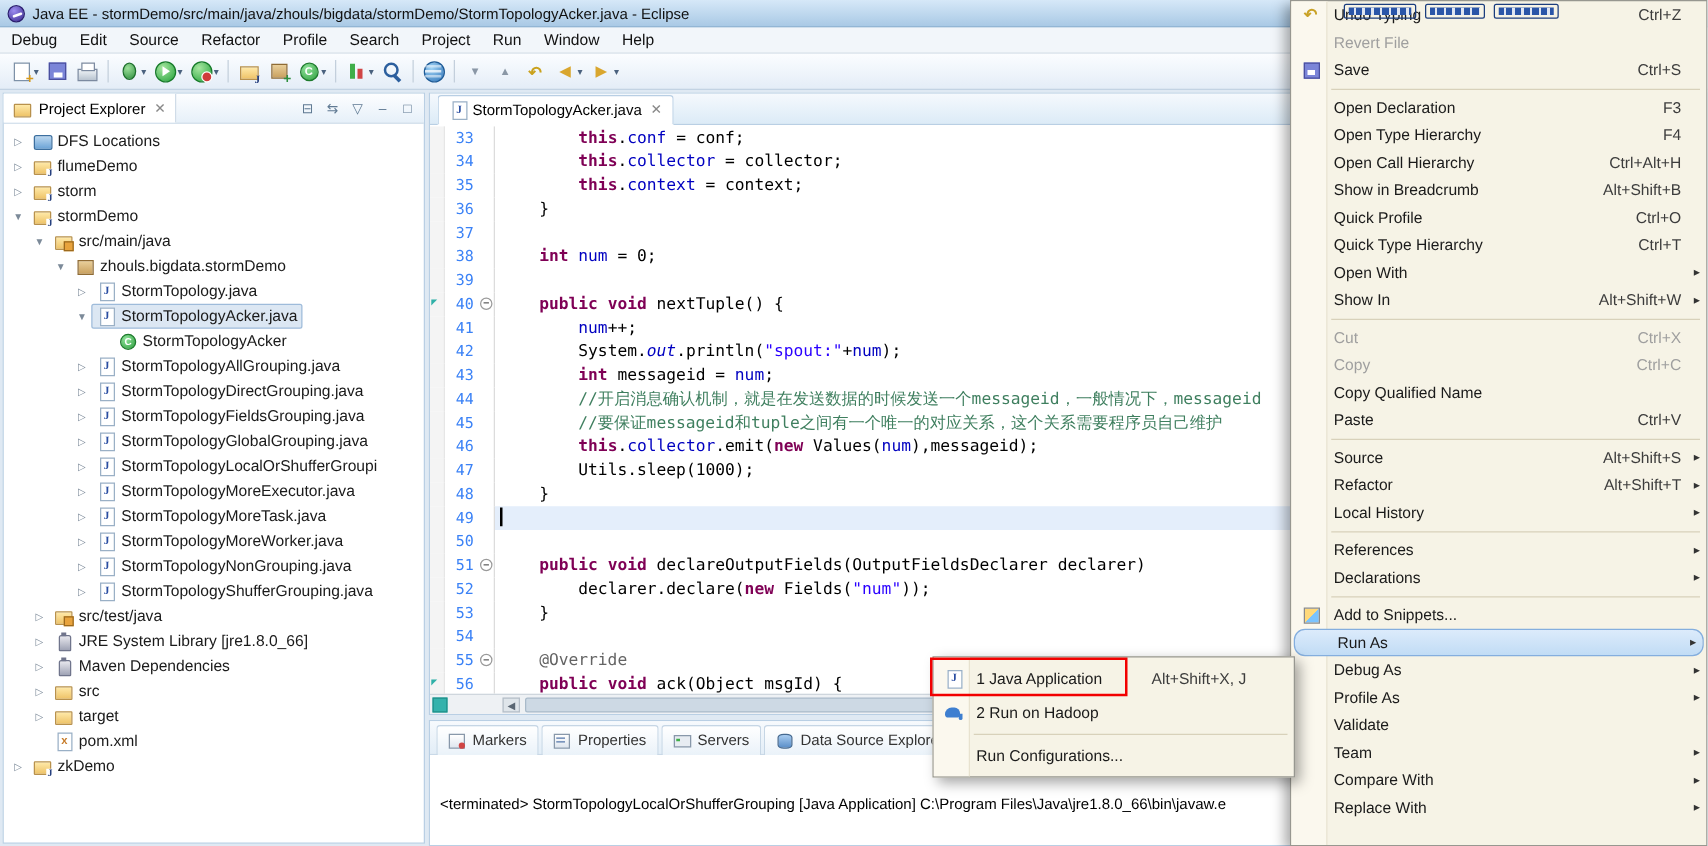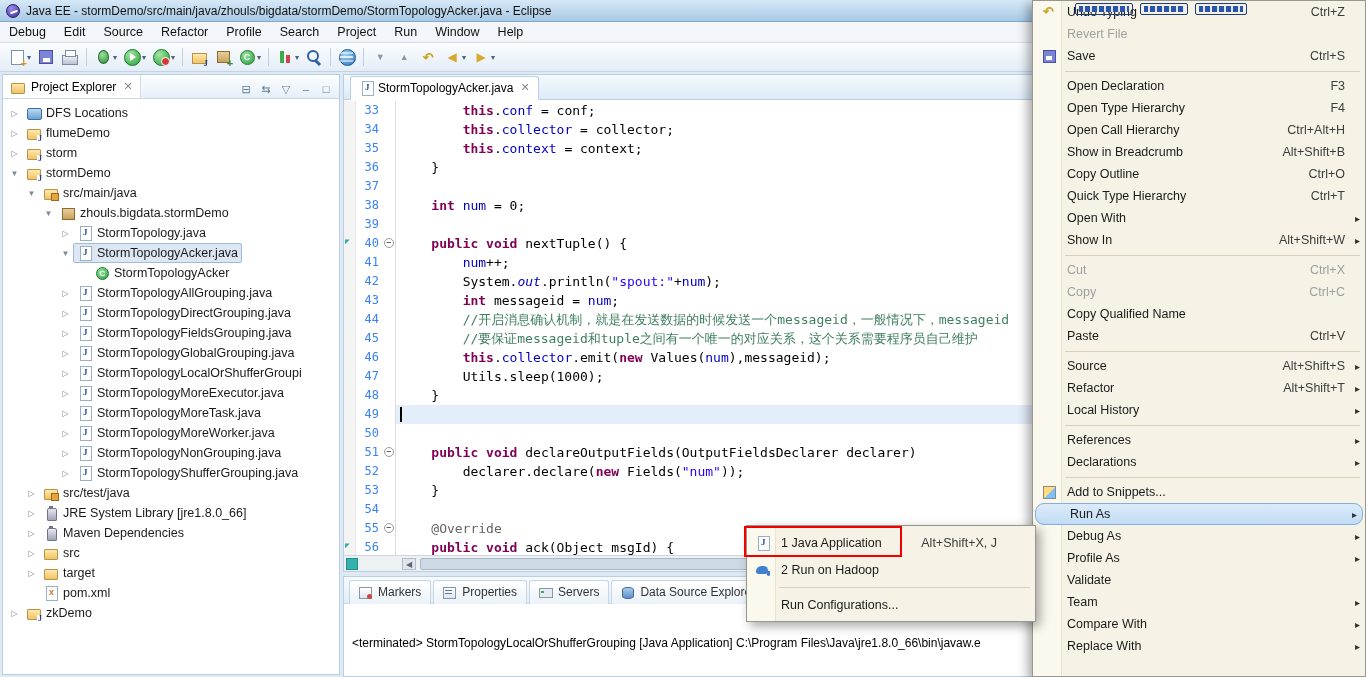--- a/index.html
+++ b/index.html
@@ -81,21 +81,21 @@
   .ic-hadoop::after { content:""; position:absolute; right:1px; top:9px; width:3px; height:5px; background:#3e7fd0; border-radius:0 0 2px 2px; }
   .ic-markers::before, .ic-properties::before { content:""; position:absolute; left:2px; top:3px; width:11px; height:10px; background:linear-gradient(#fff,#dfe6ee); border:1px solid #8898aa; }
   .ic-markers::after { content:""; position:absolute; right:1px; bottom:1px; width:5px; height:5px; background:#d04545; border-radius:50%; }
   .ic-properties::after { content:""; position:absolute; left:4px; top:6px; width:7px; height:1px; background:#5577aa; box-shadow:0 3px 0 #5577aa; }
   .ic-servers::before { content:""; position:absolute; left:2px; top:4px; width:12px; height:8px; background:#e7ecf2; border:1px solid #8898aa; }
   .ic-servers::after { content:""; position:absolute; left:4px; top:7px; width:3px; height:2px; background:#3fae49; }
   .ic-dse::before { content:""; position:absolute; left:3px; top:3px; width:10px; height:10px; background:linear-gradient(#a8ccf0,#5b8fc9); border:1px solid #44688f; border-radius:5px/3px; }
 
   
   .leftpanel { position:absolute; left:2px; top:74px; width:338px; bottom:2px; background:#fff; border:1px solid #b9cfe4; }
-  .lph { height:24px; background:linear-gradient(#fdfeff,#e6f0f9); border-bottom:1px solid #c9d9e8; display:flex; align-items:flex-end; font-size:12px; }
+  .lph { height:24px; background:linear-gradient(#fdfeff,#e6f0f9); border-bottom:1px solid #c9d9e8; display:flex; align-items:center; font-size:12px; }
   .lptab { display:flex; align-items:center; gap:5px; padding:0 7px; height:100%; background:#fff; border-right:1px solid #d0dce8; }
   .closex { color:#888; font-size:11px; margin-left:2px; }
   .phicons { margin-left:auto; display:flex; align-items:center; gap:2px; padding-right:4px; }
   .phic { width:18px; height:18px; display:flex; align-items:center; justify-content:center; color:#607a93; font-size:11px; }
   .tree { position:absolute; top:25px; left:0; right:0; bottom:0; overflow:hidden; font-size:12.5px; color:#1a1a1a; padding-top:3px; }
   .trow { height:20px; display:flex; align-items:center; white-space:nowrap; }
   .tarrow { width:15px; text-align:center; color:#7c8a99; font-size:8px; flex:none; }
   .titem { display:inline-flex; align-items:center; gap:4px; padding:1px 3px; border:1px solid transparent; }
   .tsel { background:#dce7f3; border:1px solid #9ebbda; border-radius:2px; }
 
@@ -685,21 +685,21 @@
       <span class="mlbl">Open Call Hierarchy</span>
       <span class="msc">Ctrl+Alt+H</span>
     </div>
     <div class="mi">
       <span class="mic"></span>
       <span class="mlbl">Show in Breadcrumb</span>
       <span class="msc">Alt+Shift+B</span>
     </div>
     <div class="mi">
       <span class="mic"></span>
-      <span class="mlbl">Copy Outline</span>
+      <span class="mlbl">Quick Profile</span>
       <span class="msc">Ctrl+O</span>
     </div>
     <div class="mi">
       <span class="mic"></span>
       <span class="mlbl">Quick Type Hierarchy</span>
       <span class="msc">Ctrl+T</span>
     </div>
     <div class="mi">
       <span class="mic"></span>
       <span class="mlbl">Open With</span>

